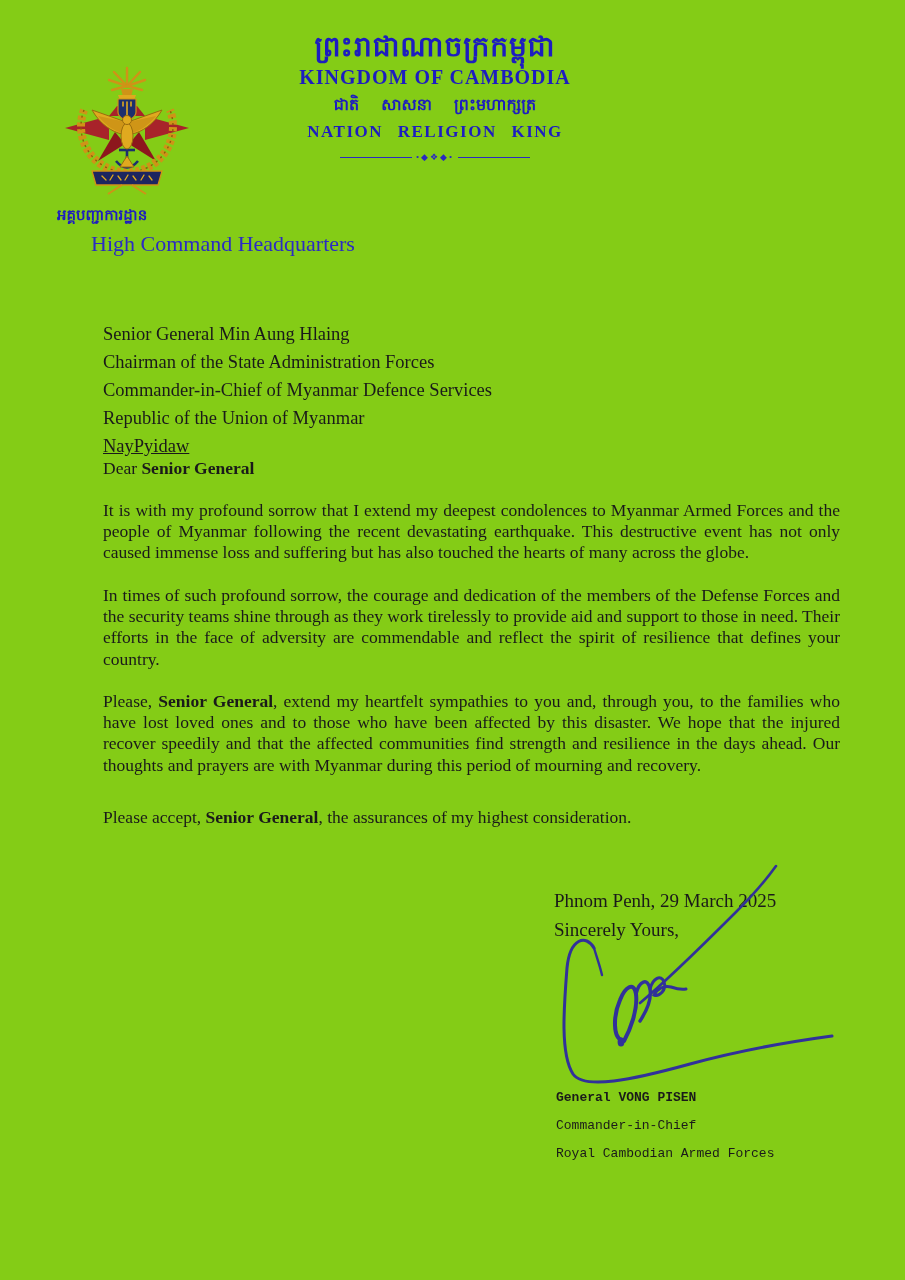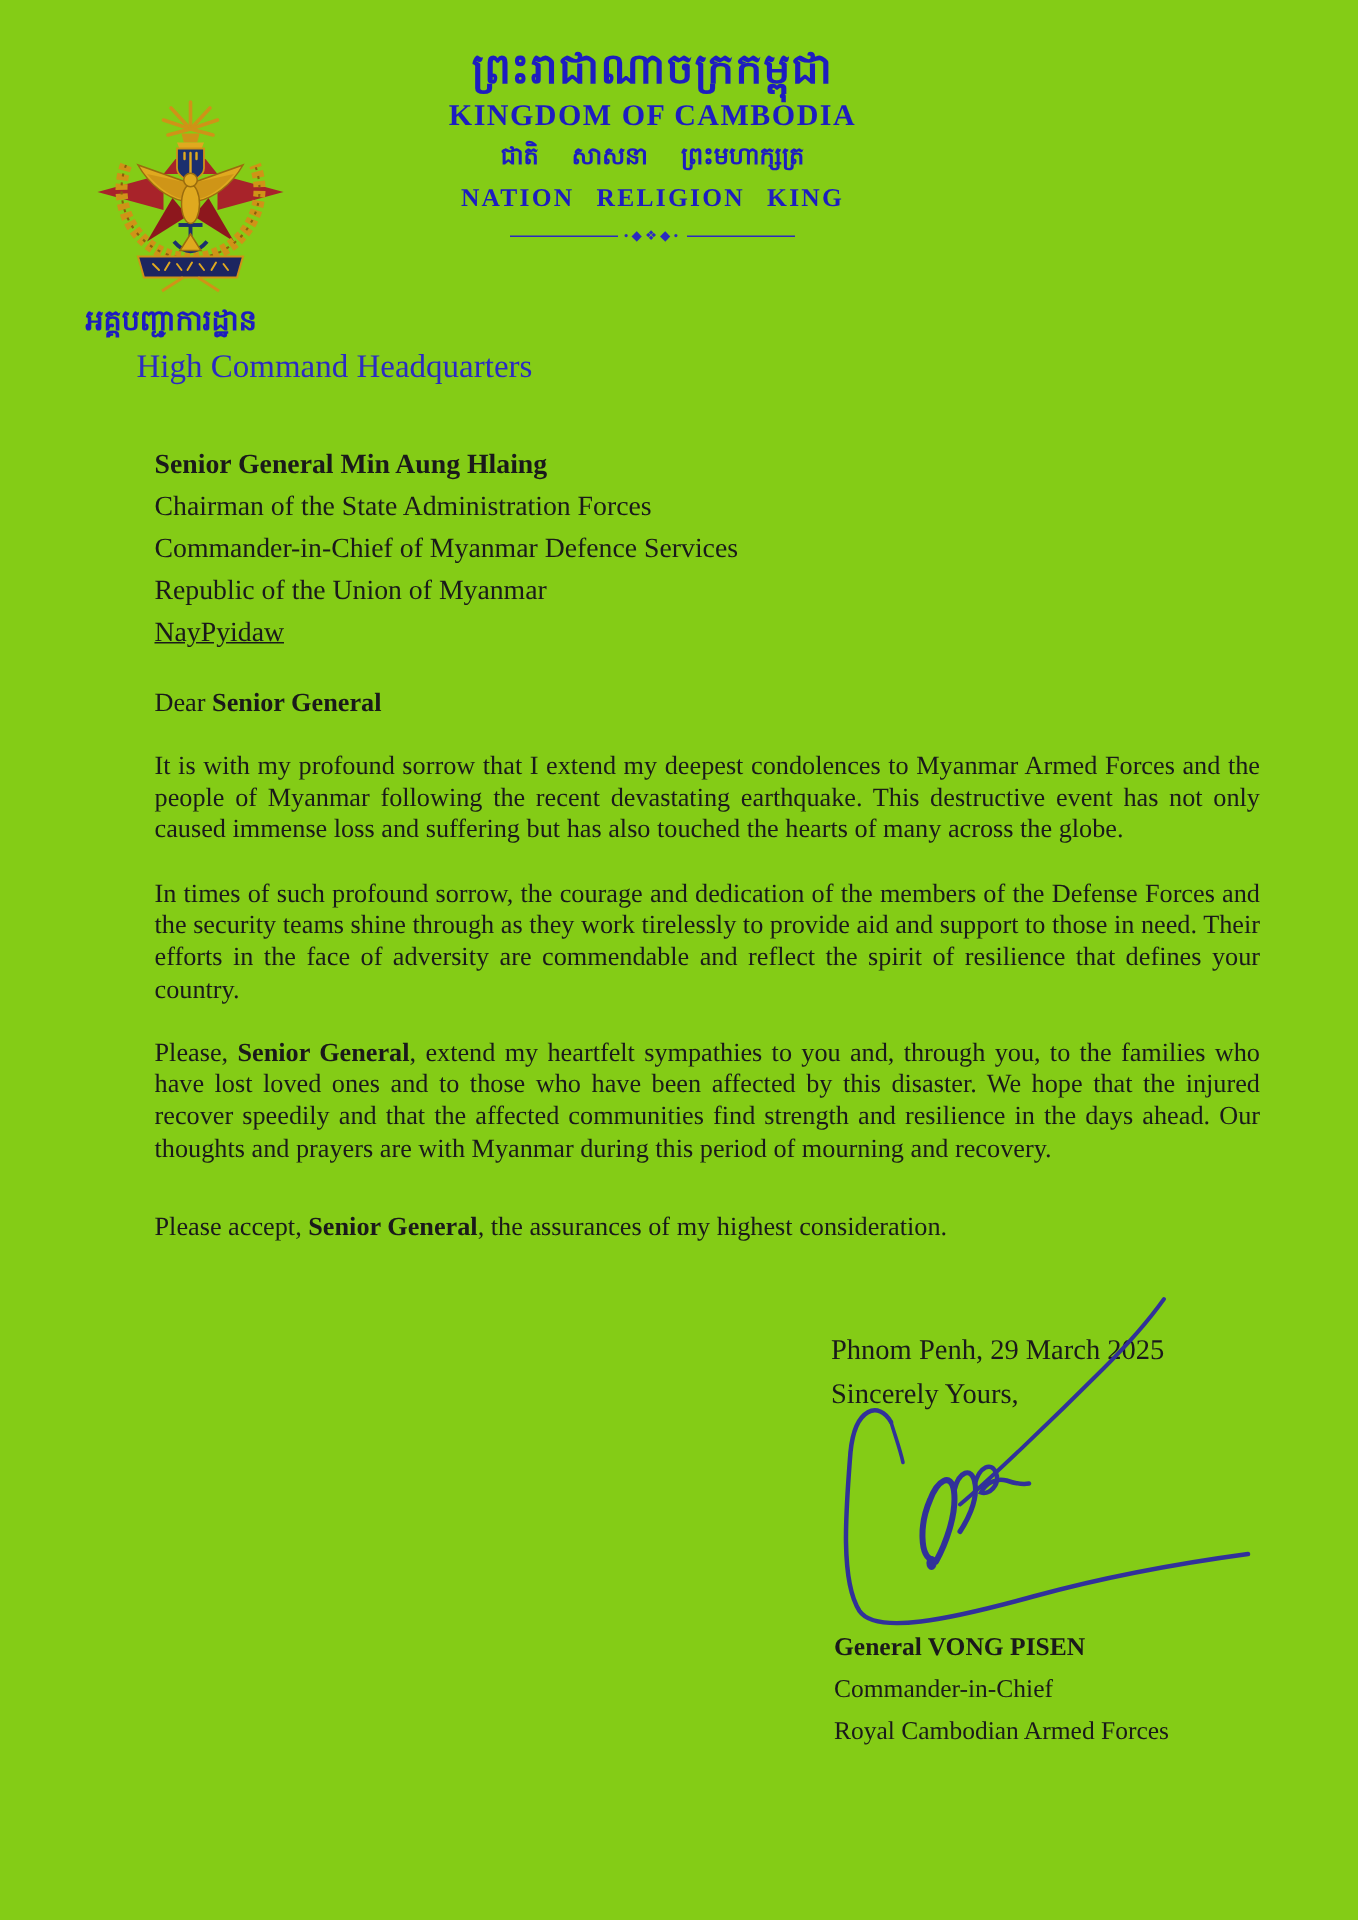--- a/index.html
+++ b/index.html
@@ -73,37 +73,37 @@
     line-height: 10px;
   }
   
   .dept {
     position: absolute;
     left: 57px; top: 200px;
   }
   .dept-khmer {
     color: #1d1dc0;
     font-weight: bold;
-    font-size: 19px;
+    font-size: 15px;
     line-height: 30px;
   }
   .dept-eng {
     color: #2b2bc4;
     font-size: 22px;
     line-height: 28px;
     margin-left: 34px;
   }
   
   .recipient {
     position: absolute;
     left: 103px; top: 296px;
     font-size: 18.5px;
     line-height: 28px;
   }
-  .recipient .name { font-weight: bold; }
+  .recipient .name { font-weight: normal; margin-top: 24px; }
   .recipient .city { text-decoration: underline; }
   .salutation {
     position: absolute;
     left: 103px; top: 458px;
     font-size: 17.5px;
   }
   .para {
     position: absolute;
     left: 103px;
     width: 737px;
@@ -130,22 +130,23 @@
   }
   .signature-svg {
     position: absolute;
     left: 540px; top: 860px;
     width: 310px; height: 235px;
     pointer-events: none;
   }
   .signer {
     position: absolute;
     left: 556px; top: 1084px;
-    font-size: 17px;
+    font-size: 13px;
     line-height: 28px;
+    font-family: Liberation Mono, monospace;
   }
   .signer .name { font-weight: bold; }
 </style>
 </head>
 <body>
 
 <div class="page">
 
   <svg class="emblem" viewBox="0 0 130 134" aria-hidden="true">
 

